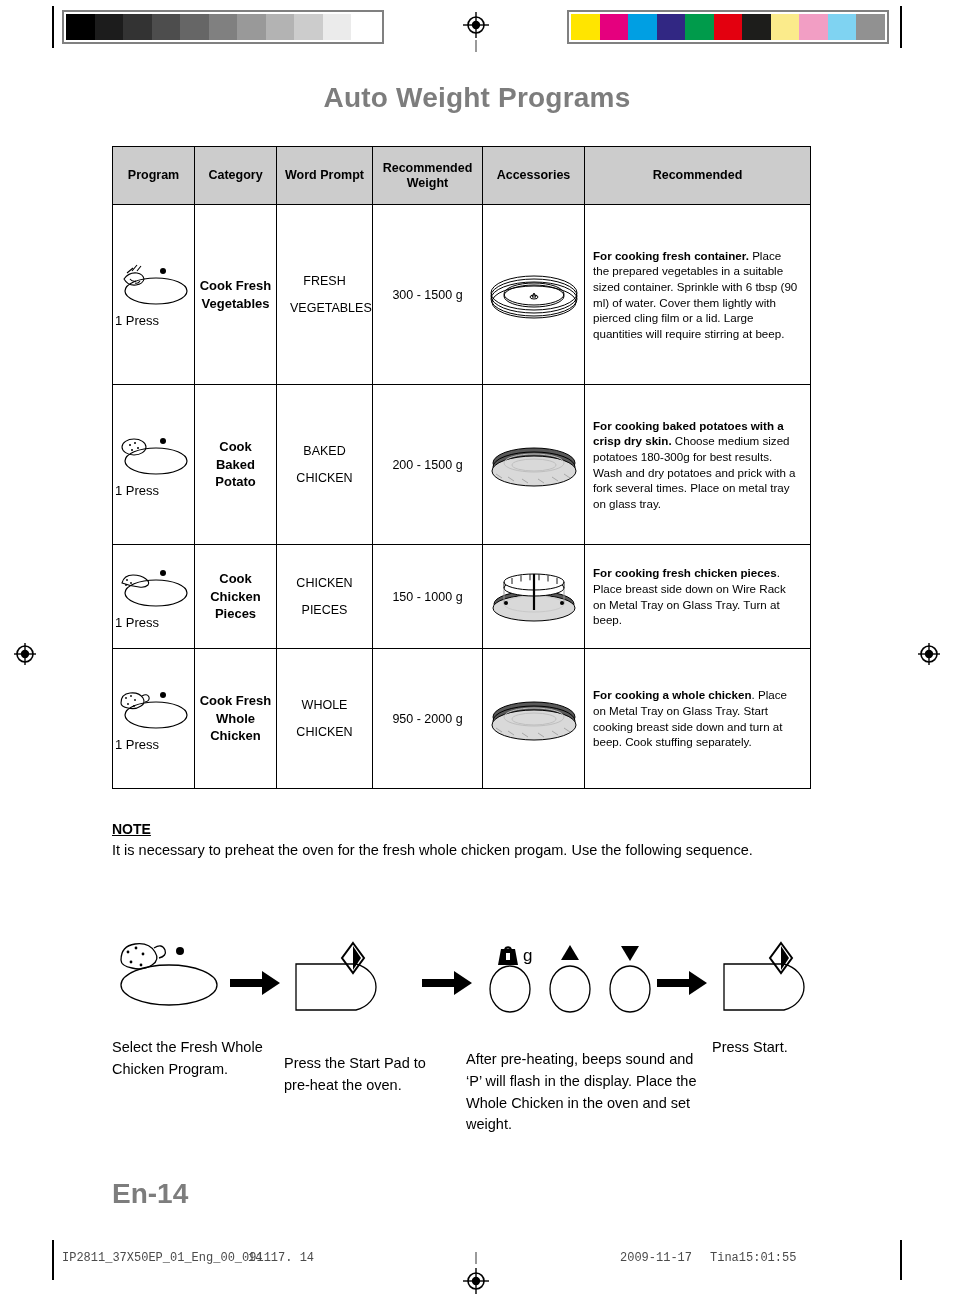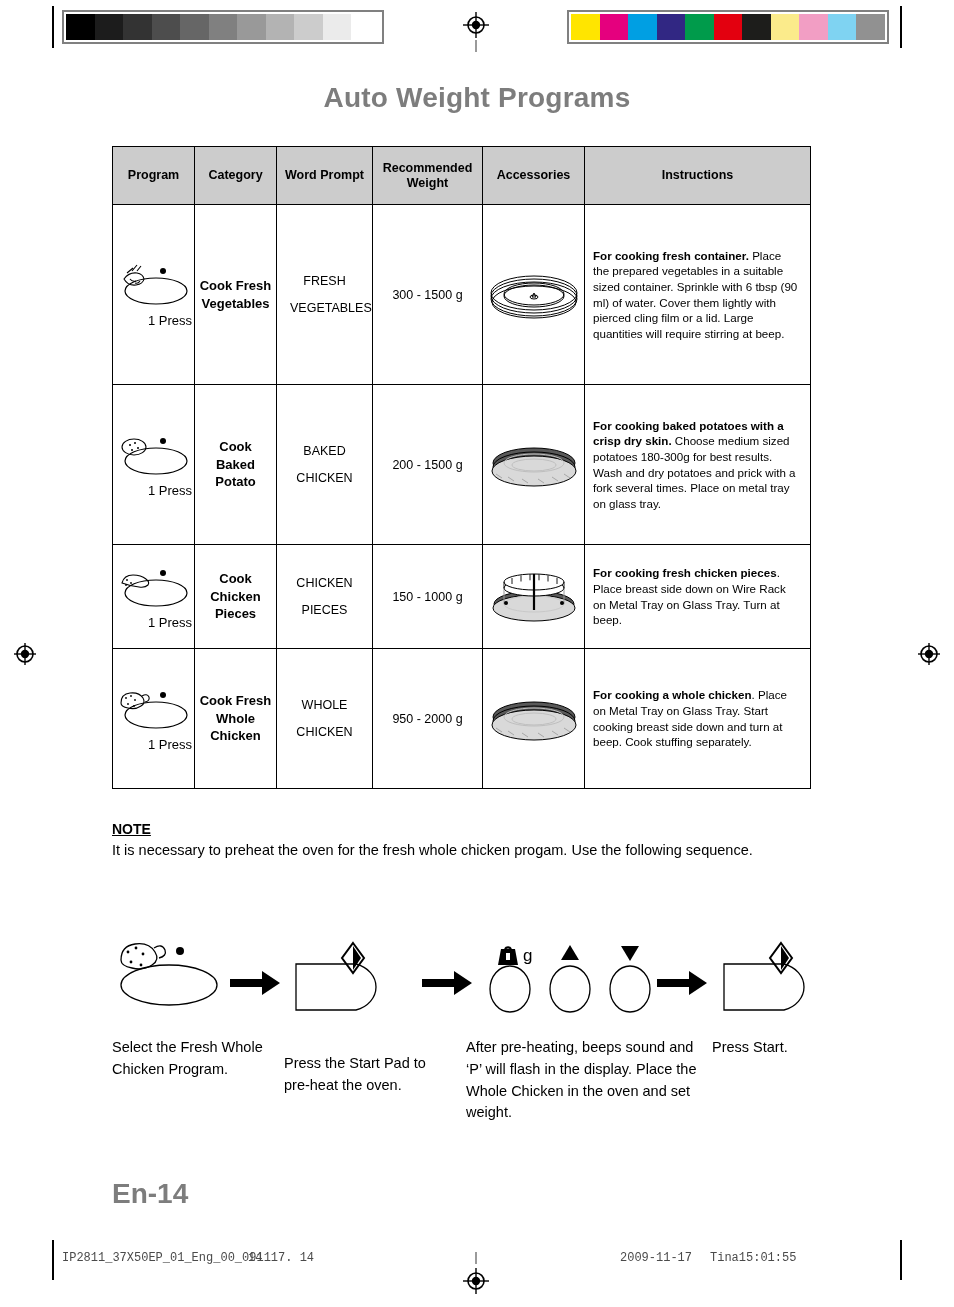--- a/index.html
+++ b/index.html
@@ -84,21 +84,21 @@
     line-height: 1.2;
   }
   .col-program   { width: 82px; }
   .col-category  { width: 82px; }
   .col-word      { width: 96px; }
   .col-weight    { width: 110px; }
   .col-access    { width: 102px; }
   .col-instr     { width: 226px; }
 
   td.cell-program {
-    text-align: right;
+    text-align: left;
     padding: 6px 2px 8px;
   }
   .press-label {
     font-size: 13px;
     margin-top: 2px;
   }
   td.cell-category {
     text-align: center;
     font-size: 13px;
     font-weight: bold;
@@ -166,21 +166,21 @@
     left: 112px;
     top: 1037px;
     width: 730px;
     display: flex;
     font-size: 14.5px;
     line-height: 1.5;
   }
   #seq-captions .cap { padding-right: 14px; box-sizing: border-box; }
   #seq-captions .cap0 { width: 172px; }
   #seq-captions .cap1 { width: 182px; margin-top: 16px; }
-  #seq-captions .cap2 { width: 246px; }
+  #seq-captions .cap2 { width: 246px; margin-top: 12px; }
   #seq-captions .cap3 { width: 130px; }
 
   
   #page-number {
     position: absolute;
     left: 112px;
     top: 1178px;
     font-size: 28px;
     font-weight: bold;
     color: #7d7d7d;
@@ -284,21 +284,21 @@
       <col class="col-access">
       <col class="col-instr">
   </colgroup>
   <thead>
     <tr>
       <th>Program</th>
       <th>Category</th>
       <th>Word Prompt</th>
       <th>Recommended Weight</th>
       <th>Accessories</th>
-      <th>Instructions</th>
+      <th>Recommended</th>
     </tr>
   </thead>
   <tbody>
 
     <tr class="row-veg">
       <td class="cell-program">
         <div class="prog-icon">
           <svg width="76" height="52" viewBox="0 0 76 52">
             <ellipse cx="40" cy="32" rx="31" ry="13" fill="none" stroke="#000" stroke-width="1.2"></ellipse>
             <circle cx="47" cy="12" r="3" fill="#000"></circle>

